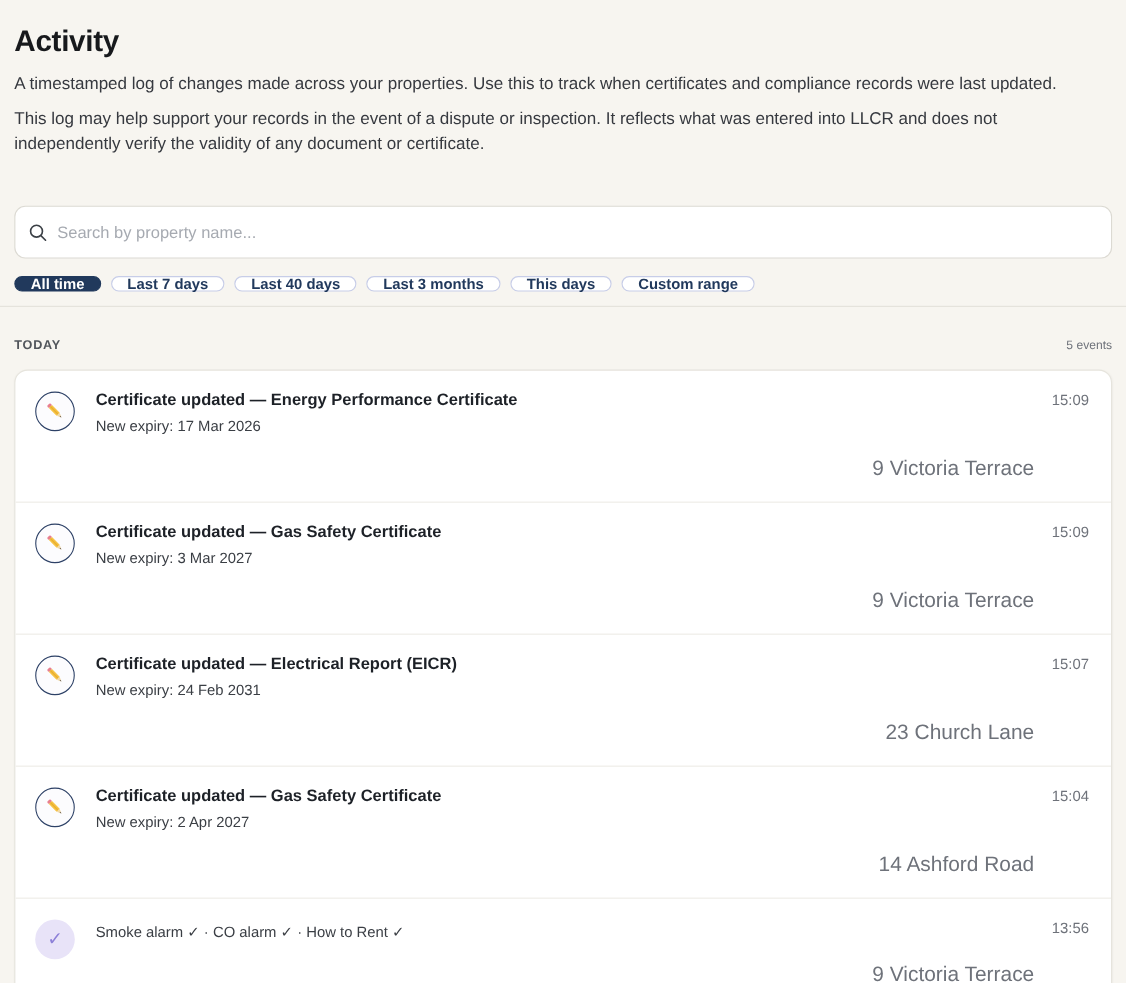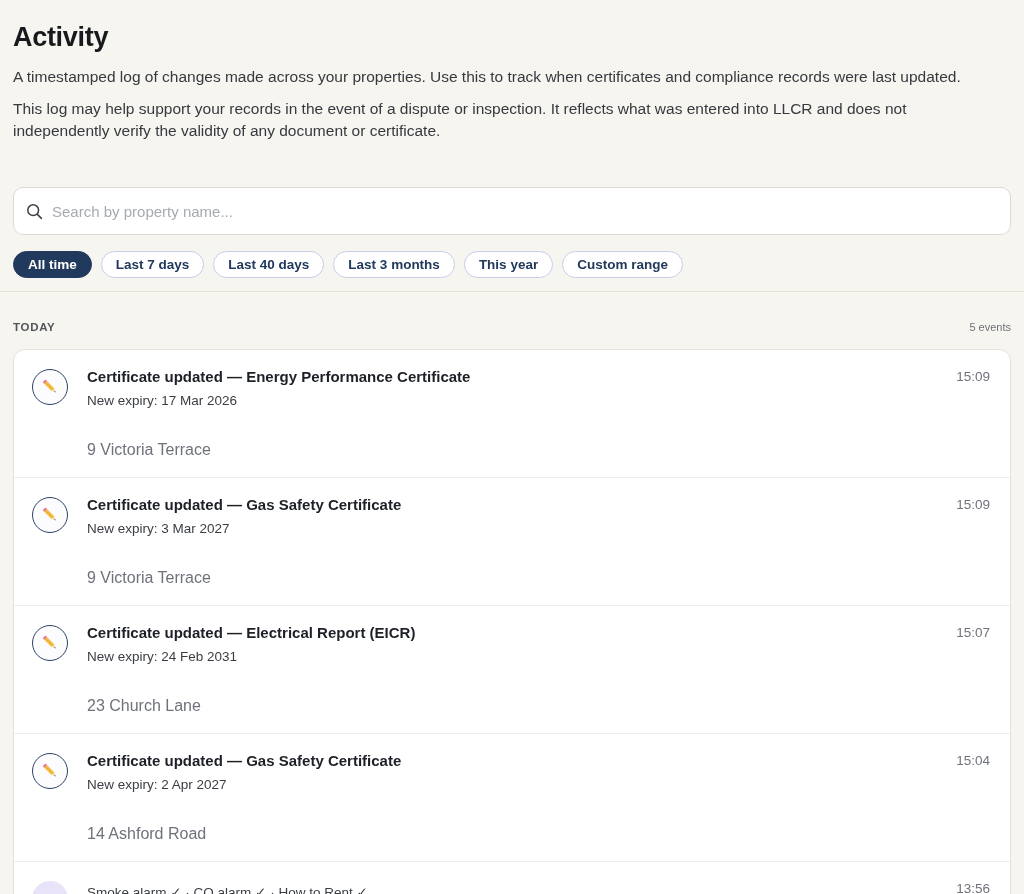--- a/index.html
+++ b/index.html
@@ -68,21 +68,21 @@
   }
   .search-box input::placeholder{color:var(--placeholder);}
 
   
   .chips{
     margin-top:16px;
     display:flex;
     gap:9px;
   }
   .chip{
-    height:27px;
+    height:14px;
     display:inline-flex;
     align-items:center;
     padding:0 14px;
     border-radius:14px;
     background:#fff;
     border:1px solid var(--chip-border);
     font-size:13.5px;
     font-weight:600;
     color:var(--navy);
     cursor:pointer;
@@ -163,23 +163,24 @@
     color:var(--text-dark);
     line-height:20px;
   }
   .event-subtitle{
     margin-top:5px;
     font-size:13.5px;
     color:#3a3e44;
     line-height:17px;
   }
   .event-property{
-    margin-top:32px;
-    font-size:16px;
+    margin-top:20px;
+    font-size:19px;
     color:var(--text-gray);
+    text-align:right;
   }
   .event-time{
     flex:0 0 auto;
     margin-left:16px;
     padding-top:2px;
     font-size:13.5px;
     color:var(--text-gray);
   }
 </style>
 </head>
@@ -206,21 +207,21 @@
       <button class="chip">
     <span>Last 7 days</span>
   </button>
       <button class="chip">
     <span>Last 40 days</span>
   </button>
       <button class="chip">
     <span>Last 3 months</span>
   </button>
       <button class="chip">
-    <span>This year</span>
+    <span>This days</span>
   </button>
       <button class="chip">
     <span>Custom range</span>
   </button>
     </div>
 
   <hr class="top-divider">
 
   <div class="section-header">
     <span class="section-title">TODAY</span>

